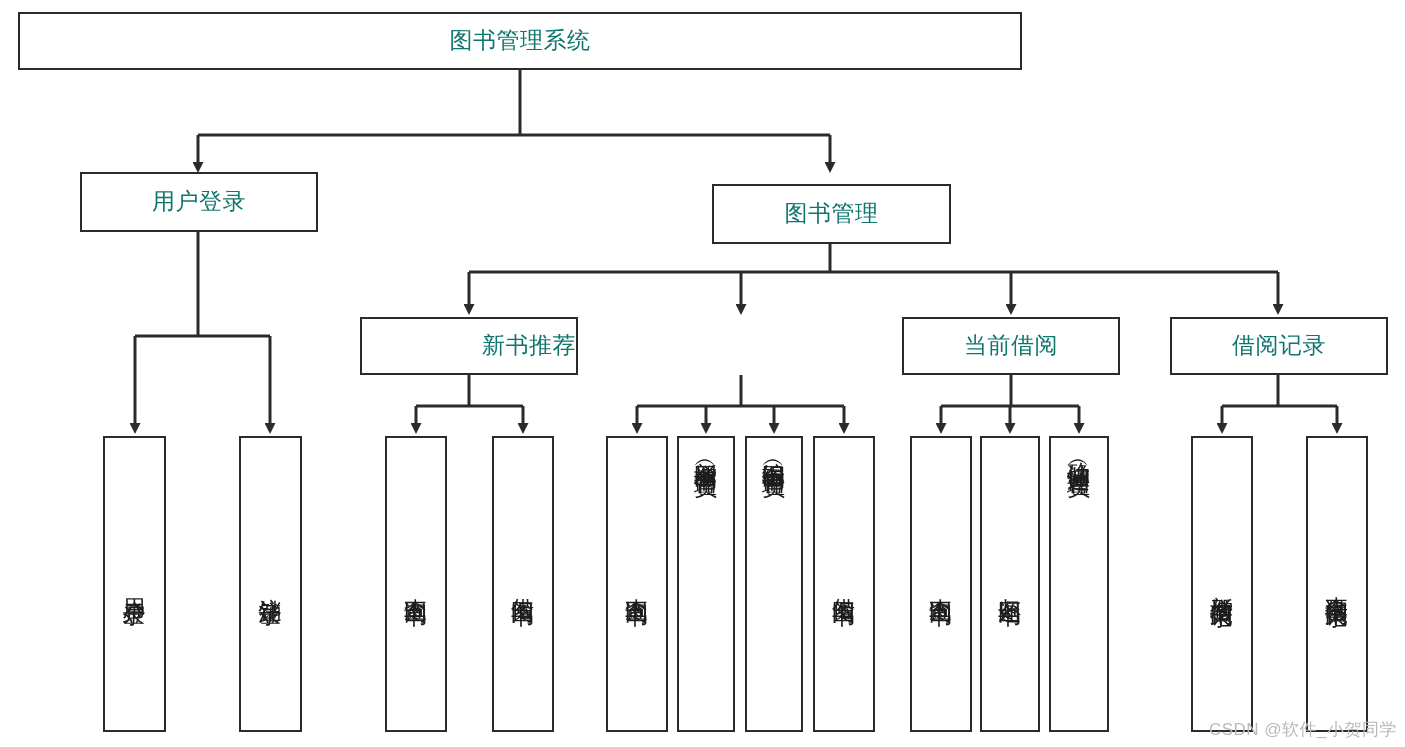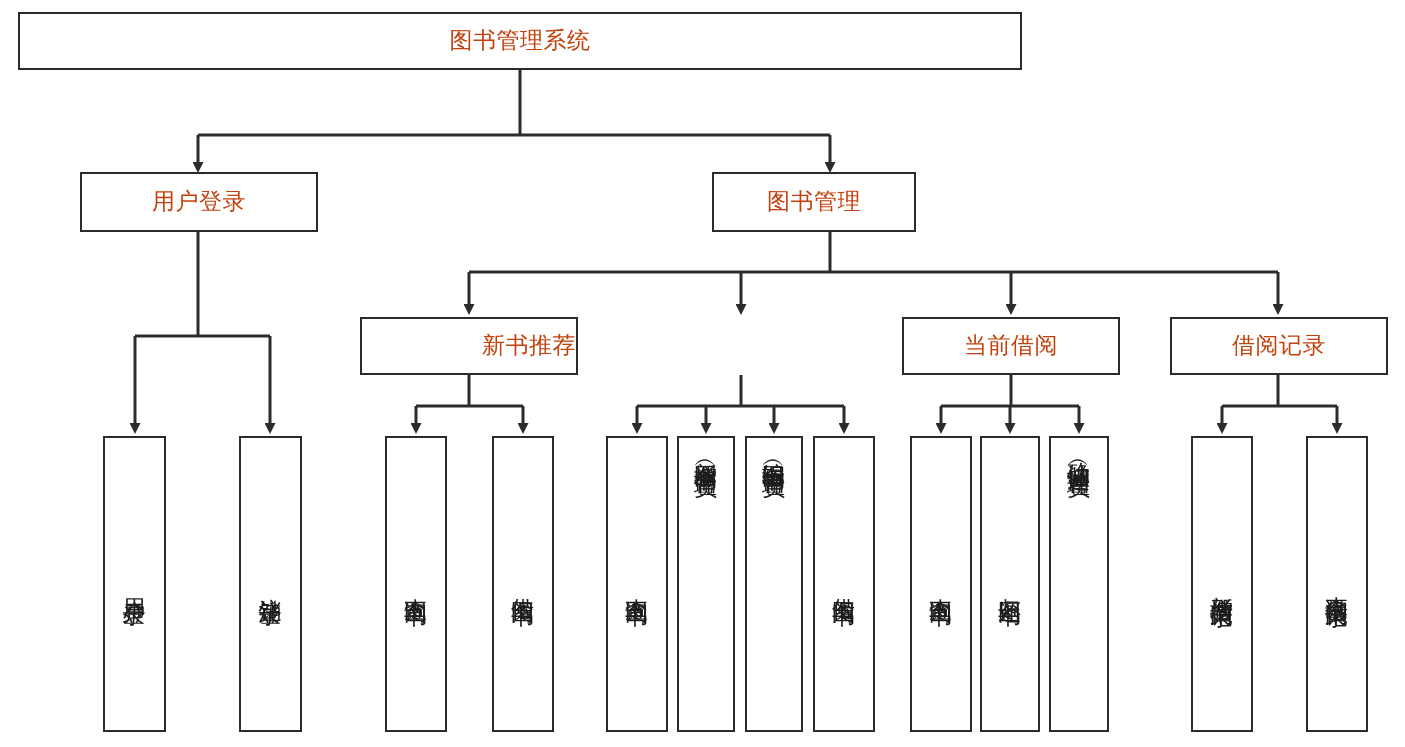--- a/index.html
+++ b/index.html
@@ -31,21 +31,21 @@
     background: #ffffff;
     border: 2.5px solid #2b2b2b;
     display: flex;
     align-items: center;
     justify-content: center;
     overflow: hidden;
   }
   .node-label-h {
     font-size: 23px;
     line-height: 1.1;
-    color: #c2410c;
+    color: #0f766e;
     white-space: nowrap;
     letter-spacing: 0.5px;
   }
   .node-label-v {
     writing-mode: vertical-rl;
     text-orientation: upright;
     font-size: 23px;
     line-height: 1.22;
     color: #1d1d1d;
     letter-spacing: 2px;
@@ -128,21 +128,21 @@
   </svg>
 
   <div class="node-box" style="left:18px; top:12px; width:1004px; height:58px;">
     <span class="node-label-h">图书管理系统</span>
   </div>
 
   <div class="node-box" style="left:80px; top:172px; width:238px; height:60px;">
     <span class="node-label-h">用户登录</span>
   </div>
 
-  <div class="node-box" style="left:712px; top:172px; width:204px; height:60px;">
+  <div class="node-box" style="left:712px; top:184px; width:239px; height:60px;">
     <span class="node-label-h">图书管理</span>
   </div>
 
   <div class="node-box" style="left:360px; top:317px; width:218px; height:58px;justify-content:flex-end;">
     <span class="node-label-h">新书推荐</span>
   </div>
 
 
   <div class="node-box" style="left:1170px; top:317px; width:218px; height:58px;">
     <span class="node-label-h">借阅记录</span>
@@ -197,14 +197,15 @@
   </div>
 
   <div class="node-box leaf-box centered" style="left:1191px; top:436px; width:62px; height:296px;">
     <span class="node-label-v">新增借阅记录</span>
   </div>
 
   <div class="node-box leaf-box centered" style="left:1306px; top:436px; width:62px; height:296px;">
     <span class="node-label-v">查询借阅记录</span>
   </div>
 
+  <div id="watermark">CSDN @软件_小贺同学</div>
 
 </div>
 
 </body></html>

